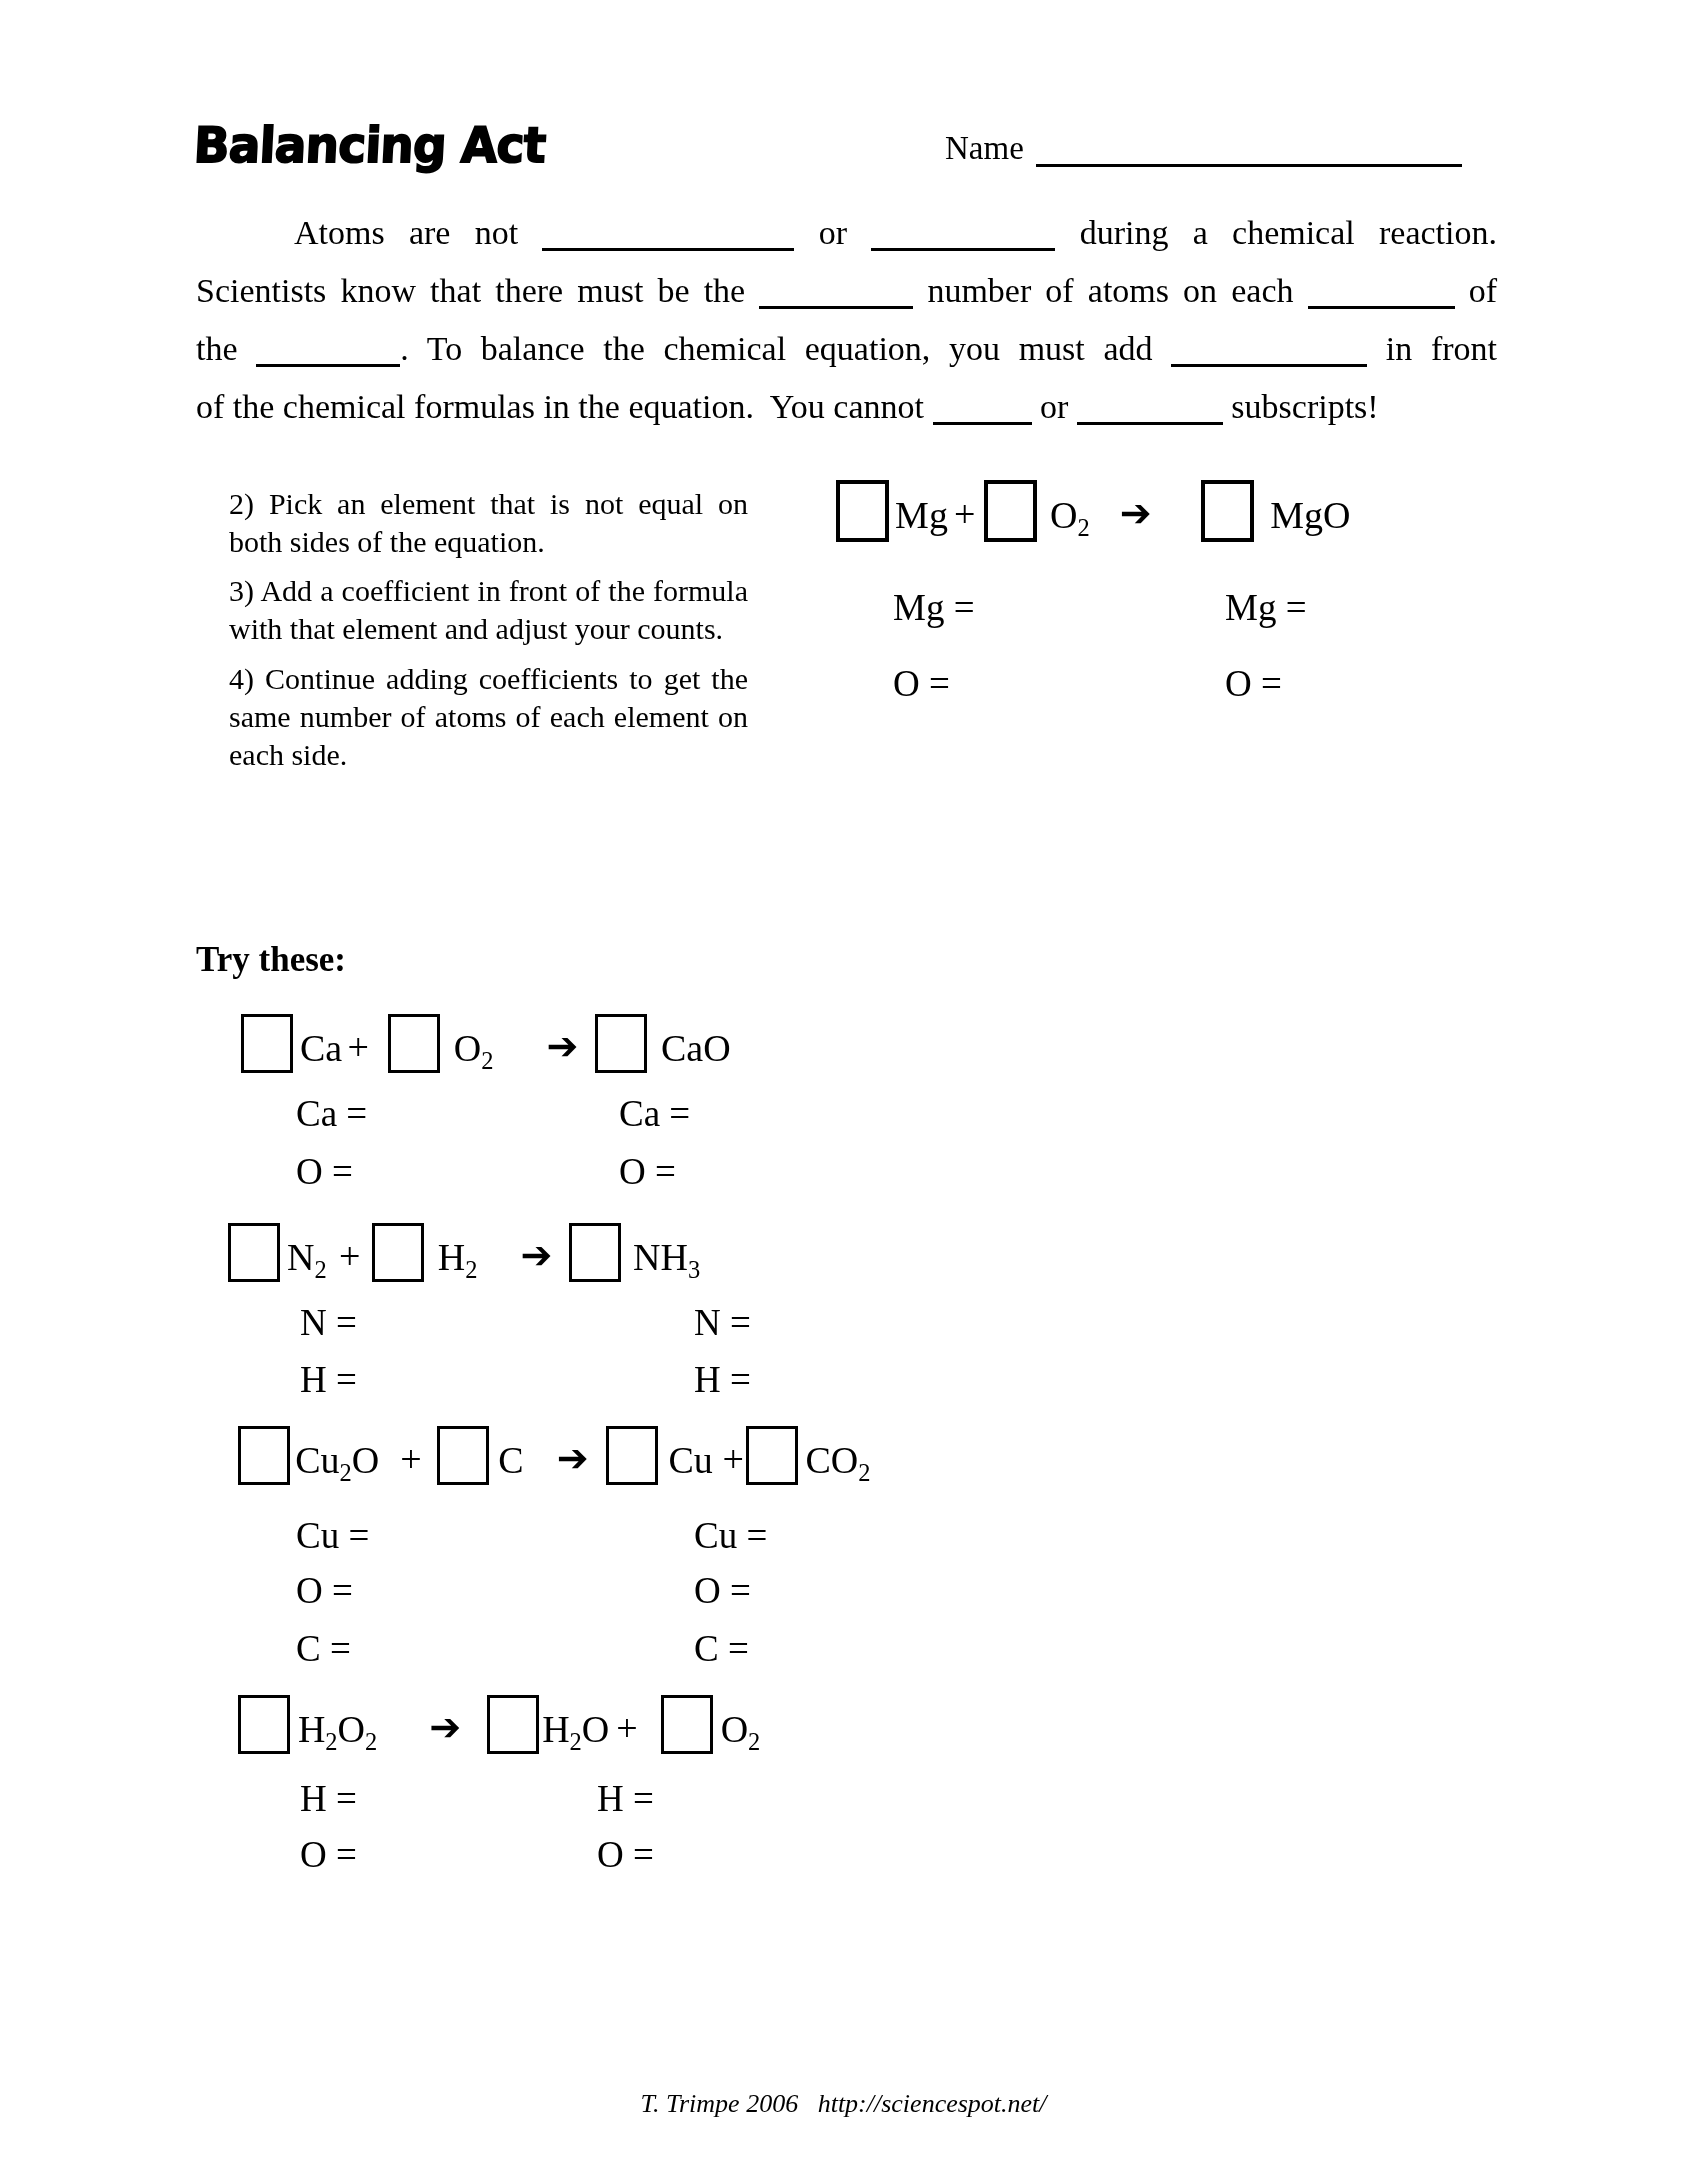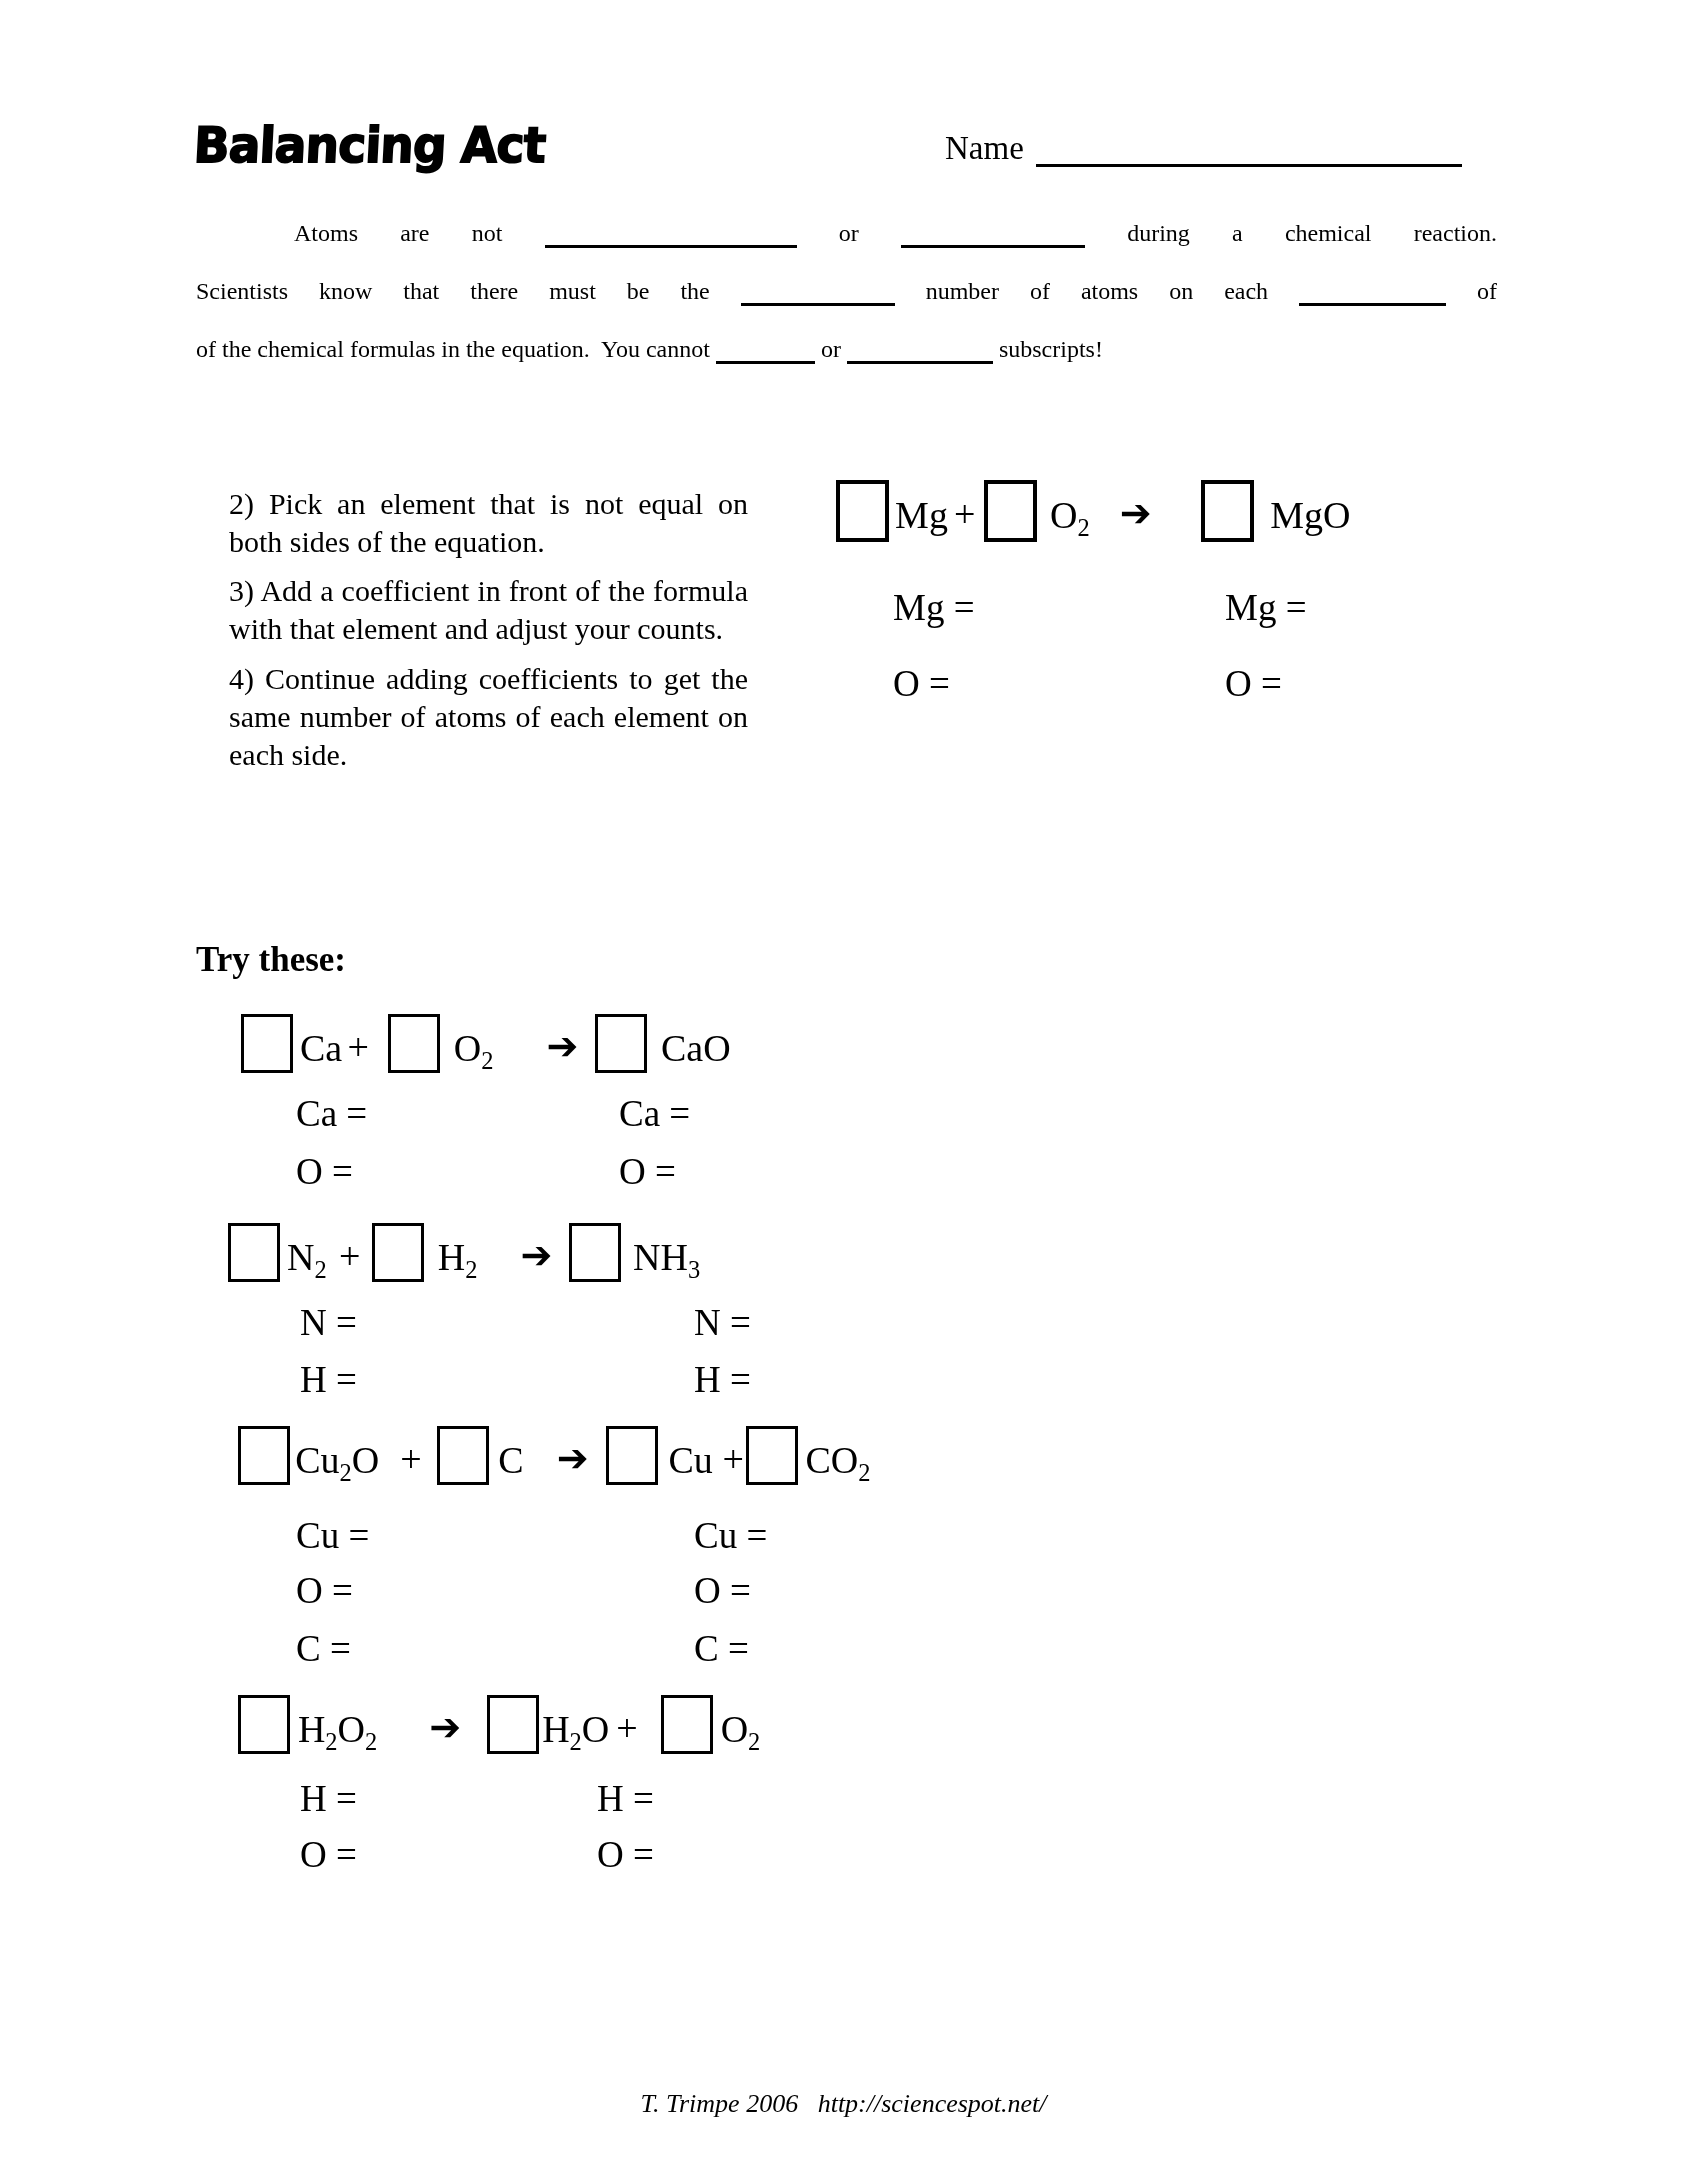--- a/index.html
+++ b/index.html
@@ -13,21 +13,21 @@
     position:absolute; left:194px; top:117px;
     font-family:"DejaVu Sans", sans-serif; font-weight:bold;
     font-size:47px; letter-spacing:-0.9px; transform:skewX(-3deg) scaleY(1.04);
     -webkit-text-stroke:1.7px #000;
   }
   
   .name-row { position:absolute; left:945px; top:129px; display:flex; align-items:flex-end; }
   .name-label { font-size:33px; }
   .name-line { display:inline-block; width:426px; border-bottom:3.5px solid #000; height:35px; margin-left:12.2px; }
   
-  .intro { position:absolute; left:196px; top:204px; width:1301px; font-size:24px; line-height:58px; }
+  .intro { position:absolute; left:196px; top:204px; width:1301px; font-size:34px; line-height:58px; }
   .iline { text-align:justify; text-align-last:justify; white-space:normal; }
   .iline.last { text-align:left; text-align-last:left; }
   .iline.indent { text-indent:0; padding-left:98px; }
   .blank { display:inline-block; border-bottom:3.5px solid #000; height:26px; vertical-align:-7px; }
   .b1{width:252px} .b2{width:184px} .b3{width:154px} .b4{width:147px}
   .b5{width:144px} .b6{width:196px} .b7{width:99px} .b8{width:146px}
   
   .steps { position:absolute; left:229px; top:485px; width:519px; font-size:30px; line-height:38px; }
   .step { text-align:justify; margin-bottom:11.4px; }
   
@@ -63,20 +63,26 @@
       <span>or</span>
       <span class="blank b2"></span>
       <span>during a chemical reaction.</span>
     </div>
     <div class="iline">
       <span>Scientists know that there must be the</span>
       <span class="blank b3"></span>
       <span>number of atoms on each</span>
       <span class="blank b4"></span>
       <span>of</span>
+    </div>
+    <div class="iline">
+      <span>the</span>
+      <span class="blank b5"></span><span>. To balance the chemical equation, you must add</span>
+      <span class="blank b6"></span>
+      <span>in front</span>
     </div>
     <div class="iline last">
       <span>of the chemical formulas in the equation.&nbsp; You cannot</span>
       <span class="blank b7"></span>
       <span>or</span>
       <span class="blank b8"></span>
       <span>subscripts!</span>
     </div>
   </div>
 

